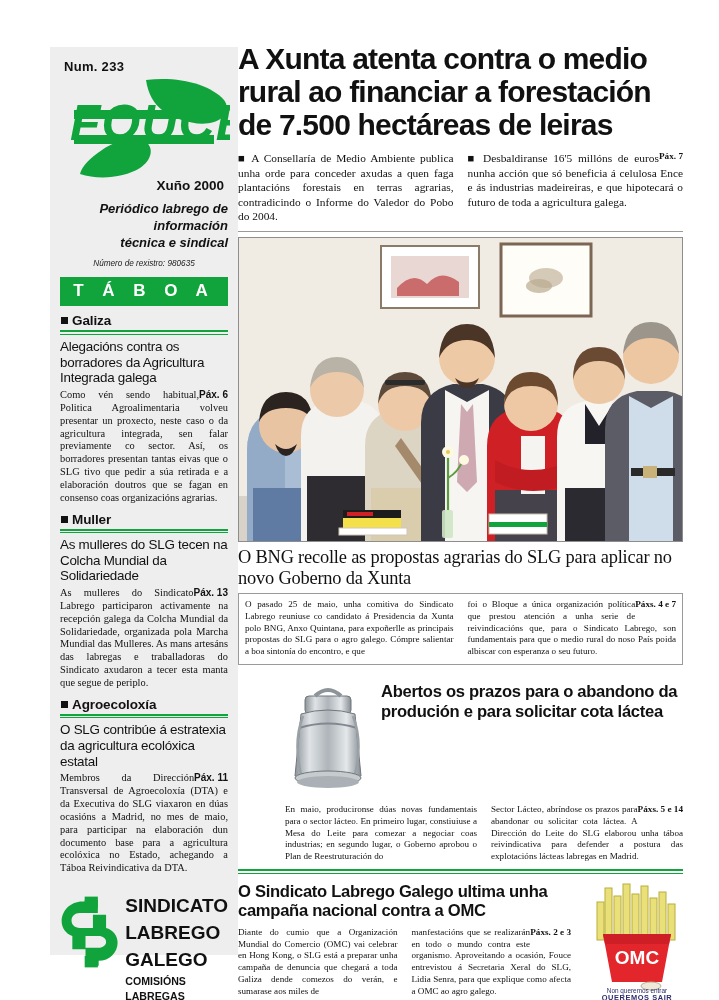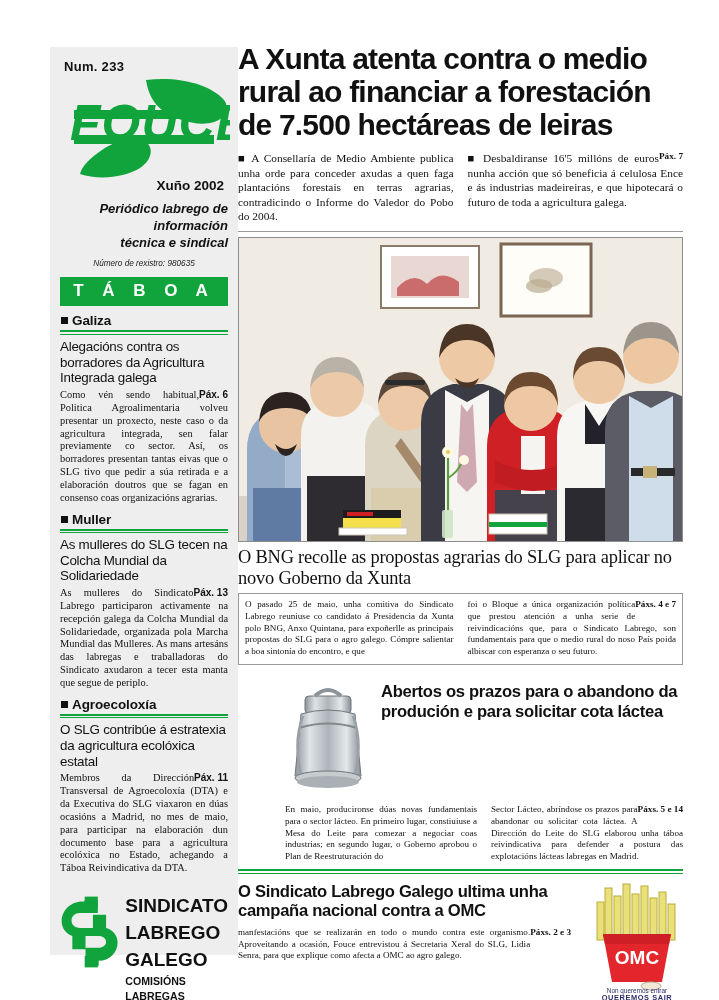--- a/index.html
+++ b/index.html
@@ -136,21 +136,21 @@
     <div class="logo-wrap">
       <svg width="172" height="108" viewBox="0 0 172 108">
         <path d="M88 6 C120 2 152 10 166 26 C172 34 168 44 156 48 C140 53 118 46 104 36 C96 30 90 20 88 6 Z" fill="#12a43c"></path>
         <path d="M22 100 C40 106 66 104 82 94 C94 86 96 74 88 68 C78 61 58 66 44 76 C32 84 24 92 22 100 Z" fill="#12a43c"></path>
         <rect x="16" y="36" width="140" height="9" fill="#12a43c"></rect>
         <rect x="16" y="61" width="140" height="9" fill="#12a43c"></rect>
         <text x="12" y="66" font-family="Liberation Sans, sans-serif" font-size="50" font-weight="bold" font-style="italic" fill="#12a43c" letter-spacing="1">FOUCE</text>
       </svg>
     </div>
 
-    <div class="month">Xuño 2002</div>
+    <div class="month">Xuño 2000</div>
 
     <div class="tagline">
       <div>Periódico labrego de información</div>
       <div>técnica e sindical</div>
     </div>
 
     <div class="registro">Número de rexistro: 980635</div>
 
     <div class="taboa-bar">T Á B O A</div>
 
@@ -363,20 +363,23 @@
     </div>
 
     <div class="hr-green"></div>
 
     <div>
       <div class="omc-row">
         <div class="omc-left">
           <div class="sub-head" style="padding-top:2px;">O Sindicato Labrego Galego ultima unha campaña nacional contra a OMC</div>
           <div class="bottom-cols" style="margin-top:6px;">
             <div class="c">
+                <p>Diante do cumio que a Organización Mundial do Comercio (OMC) vai celebrar en Hong Kong, o SLG está a preparar unha campaña de denuncia que chegará a toda Galiza dende comezos do verán, e sumarase aos miles de</p>
+              </div>
+            <div class="c">
                 <p><span class="pag2">Páxs. 2 e 3</span><span>manfestacións que se realizarán en todo o mundo contra este organismo. Aproveitando a ocasión, Fouce entrevistou á Secretaria Xeral do SLG, Lidia Senra, para que explique como afecta a OMC ao agro galego.</span></p>
               </div>
           </div>
         </div>
 
         <svg class="omc-logo" viewBox="0 0 92 118">
           <g fill="#e9e07a" stroke="#b9ad3c" stroke-width="1">
             <rect x="14" y="6" width="7" height="48"></rect>
               <rect x="23" y="14" width="7" height="42"></rect>
             <rect x="32" y="2" width="7" height="54"></rect>

